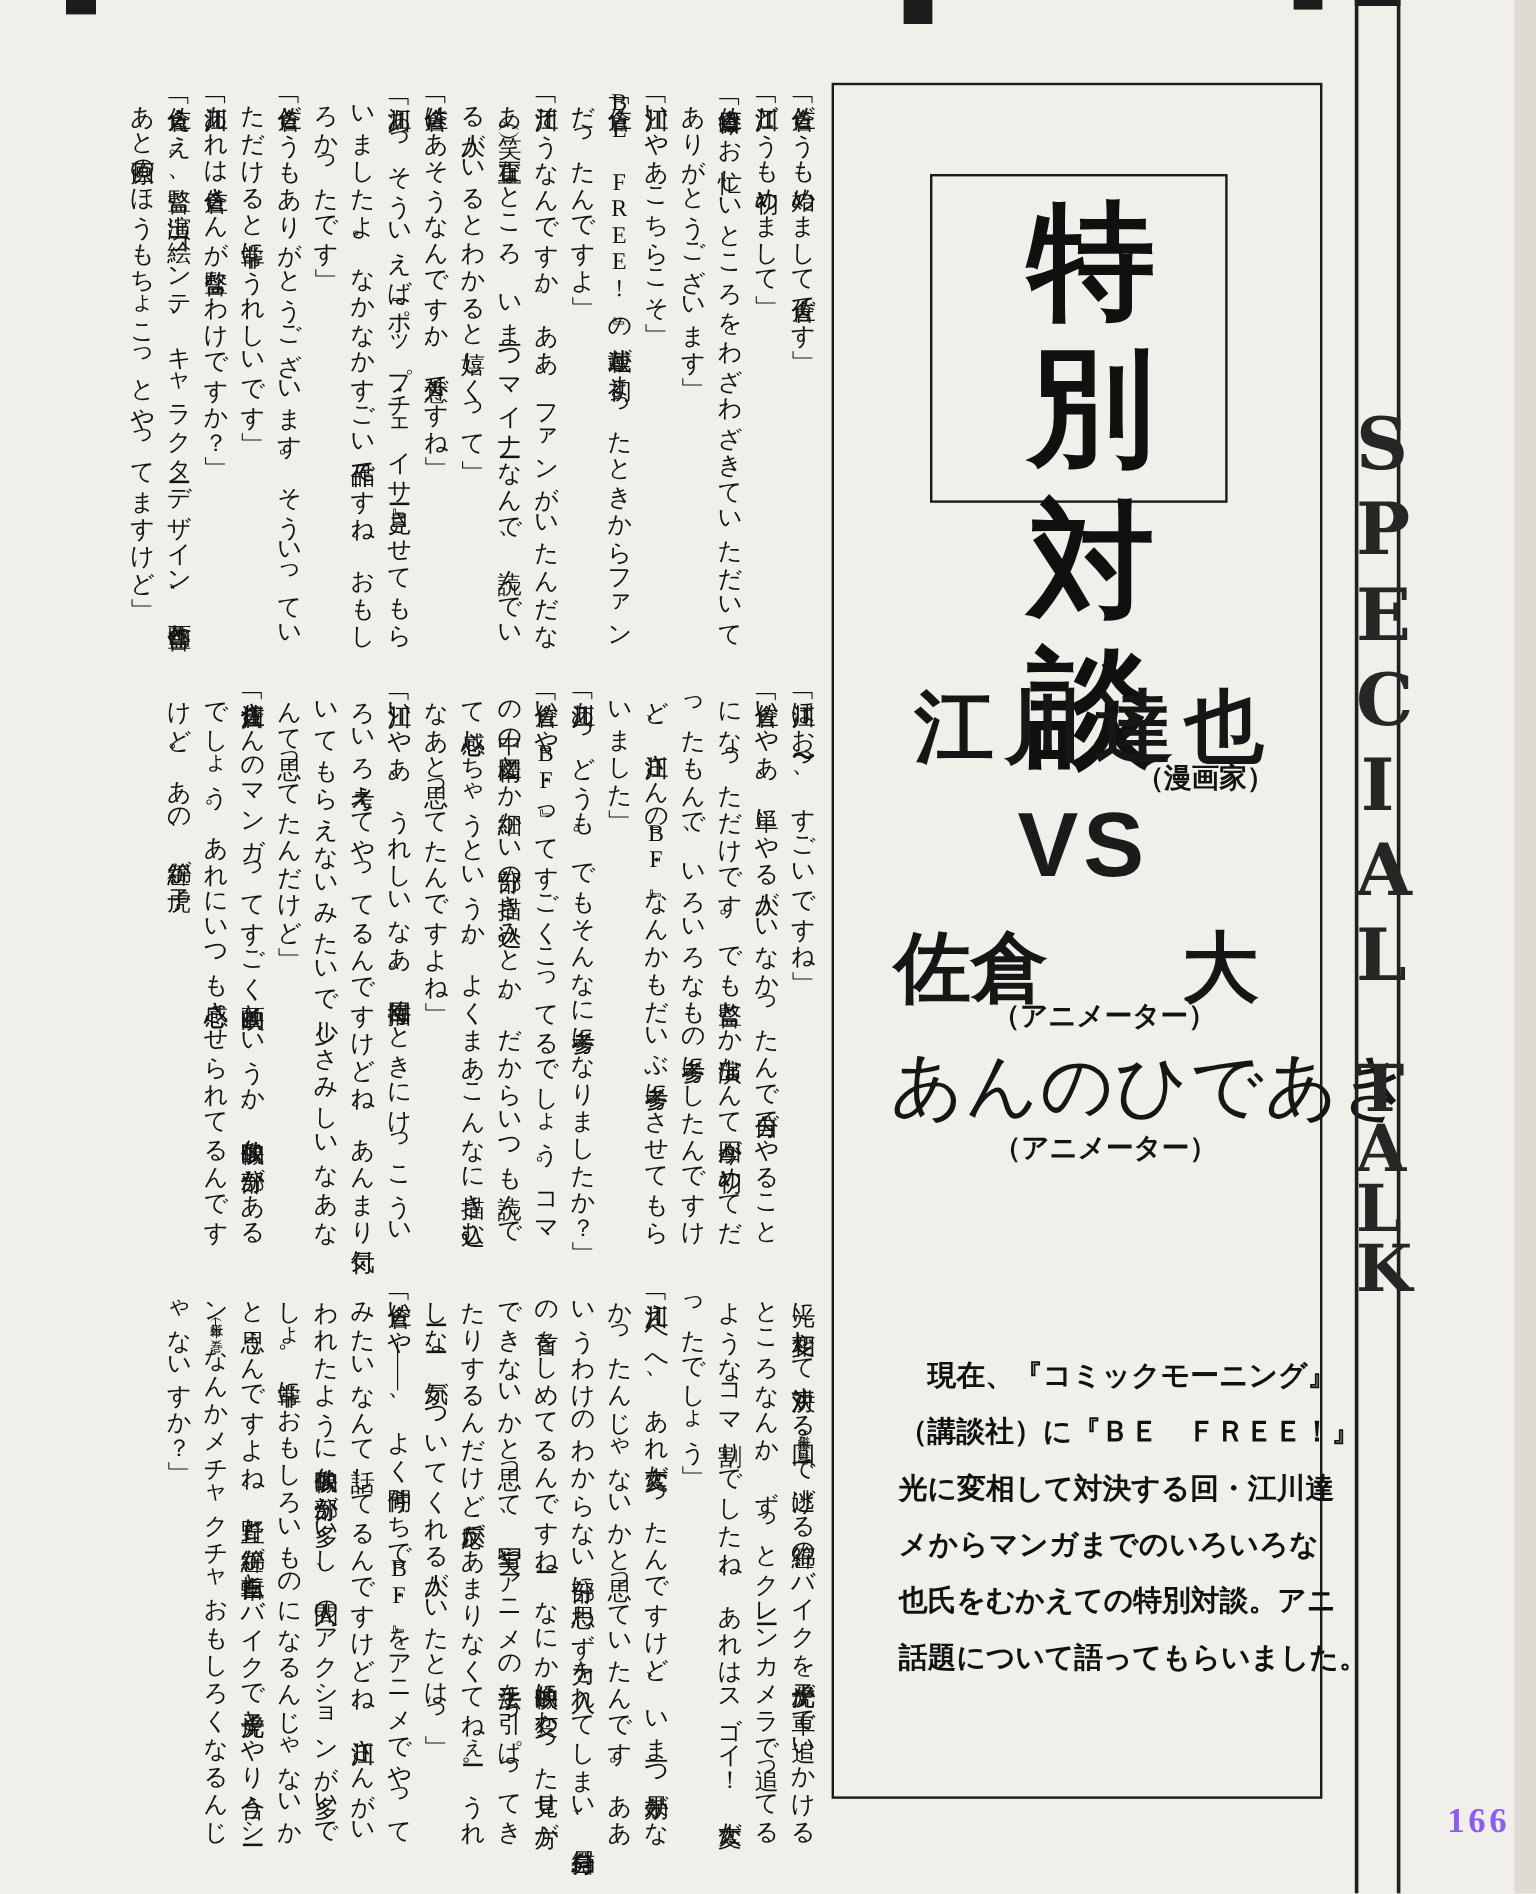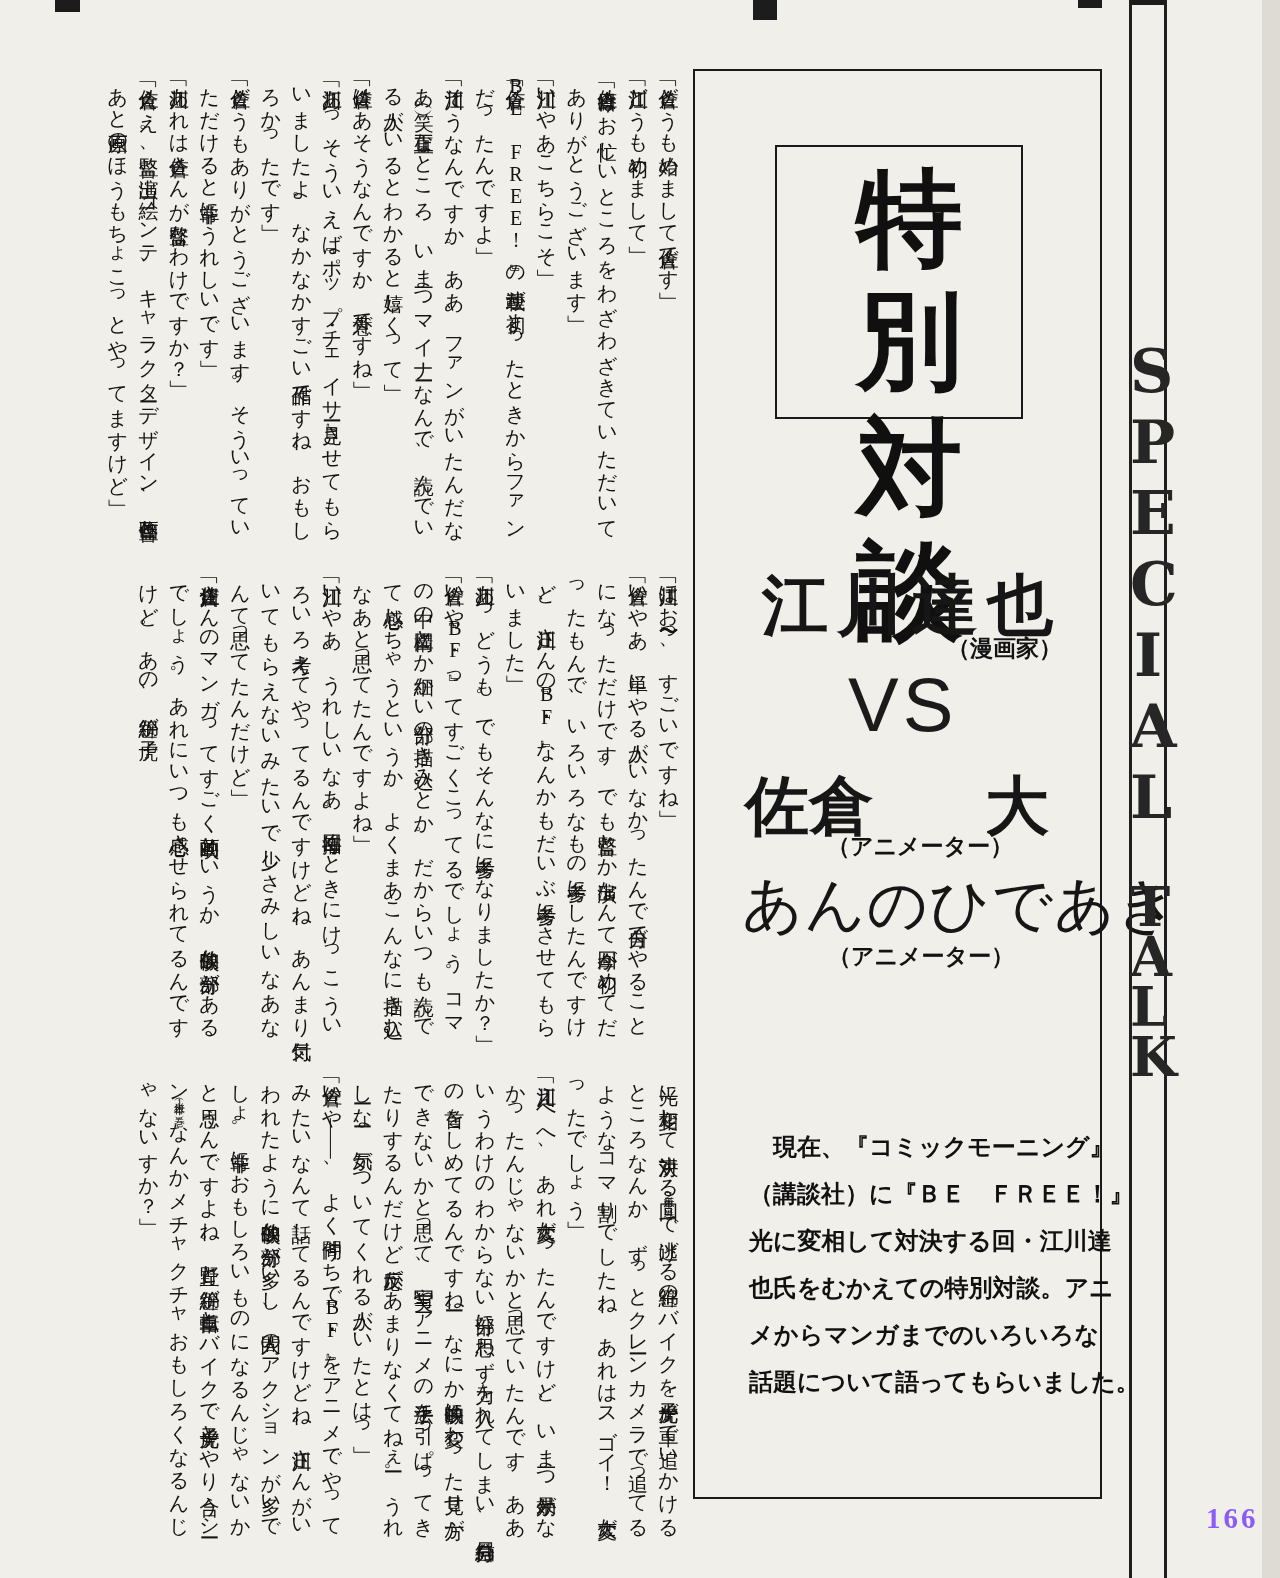--- a/index.html
+++ b/index.html
@@ -33,21 +33,21 @@
   
   .panel{position:absolute;left:693px;top:69px;width:405px;height:1426px;border:2px solid #1a1a1a;background:transparent;}
   .title-box{position:absolute;left:80px;top:74px;width:244px;height:270px;border:2px solid #1a1a1a;
     text-align:center;font-family:"Liberation Sans","DejaVu Sans",sans-serif;font-weight:bold;}
   .title-box div{font-size:106px;line-height:122px;letter-spacing:8px;margin-top:6px;color:#101010;padding-left:29px;}
   .title-box div:first-child{margin-top:10px;}
   .guest-name{position:absolute;left:67px;top:490px;font-size:66px;font-weight:bold;letter-spacing:9px;white-space:nowrap;}
   .role{position:absolute;font-family:"Liberation Sans","DejaVu Sans",sans-serif;font-weight:bold;font-size:23px;white-space:nowrap;color:#131313;}
   .role.guest-role{left:252px;top:562px;}
   .vs-label{position:absolute;left:153px;top:590px;font-family:"Liberation Sans","DejaVu Sans",sans-serif;
-    font-size:76px;font-weight:400;letter-spacing:4px;color:#1b1b1b;text-align:center;}
+    font-size:76px;font-weight:700;letter-spacing:4px;color:#1b1b1b;text-align:center;}
   .host-row{position:absolute;left:50px;top:692px;width:304px;display:flex;justify-content:space-between;
     font-size:64px;font-weight:bold;white-space:nowrap;gap:35px;}
   .role.host-role1{left:132px;top:760px;}
   .host2-name{position:absolute;left:47px;top:794px;font-size:60px;font-weight:normal;letter-spacing:1px;white-space:nowrap;}
   .role.host-role2{left:133px;top:870px;}
   .intro{position:absolute;left:42px;top:1052px;width:350px;
     font-family:"Liberation Sans","DejaVu Sans",sans-serif;font-weight:bold;color:#111;margin-left:12px;}
   .intro-line{height:47px;line-height:47px;font-size:24px;white-space:nowrap;
     text-align:justify;text-align-last:justify;}
 
@@ -108,22 +108,22 @@
     <span>佐倉</span>
     <span>大</span>
   </div>
   <div class="role host-role1">（アニメーター）</div>
   <div class="host2-name">あんのひであき</div>
   <div class="role host-role2">（アニメーター）</div>
   <div class="intro">
       <div class="intro-line">　現在、『コミックモーニング』</div>
       <div class="intro-line">（講談社）に『ＢＥ　ＦＲＥＥ！』</div>
       <div class="intro-line">光に変相して対決する回・江川達</div>
+      <div class="intro-line">メからマンガまでのいろいろな</div>
       <div class="intro-line">也氏をむかえての特別対談。アニ</div>
-      <div class="intro-line">メからマンガまでのいろいろな</div>
       <div class="intro-line">話題について語ってもらいました。</div>
     </div>
 </div>
 
 <div class="vrule r1"></div>
 <div class="vrule r2"></div>
 <div class="side-label w1">
     <span class="side-letter">S</span>
     <span class="side-letter">P</span>
     <span class="side-letter">E</span>

